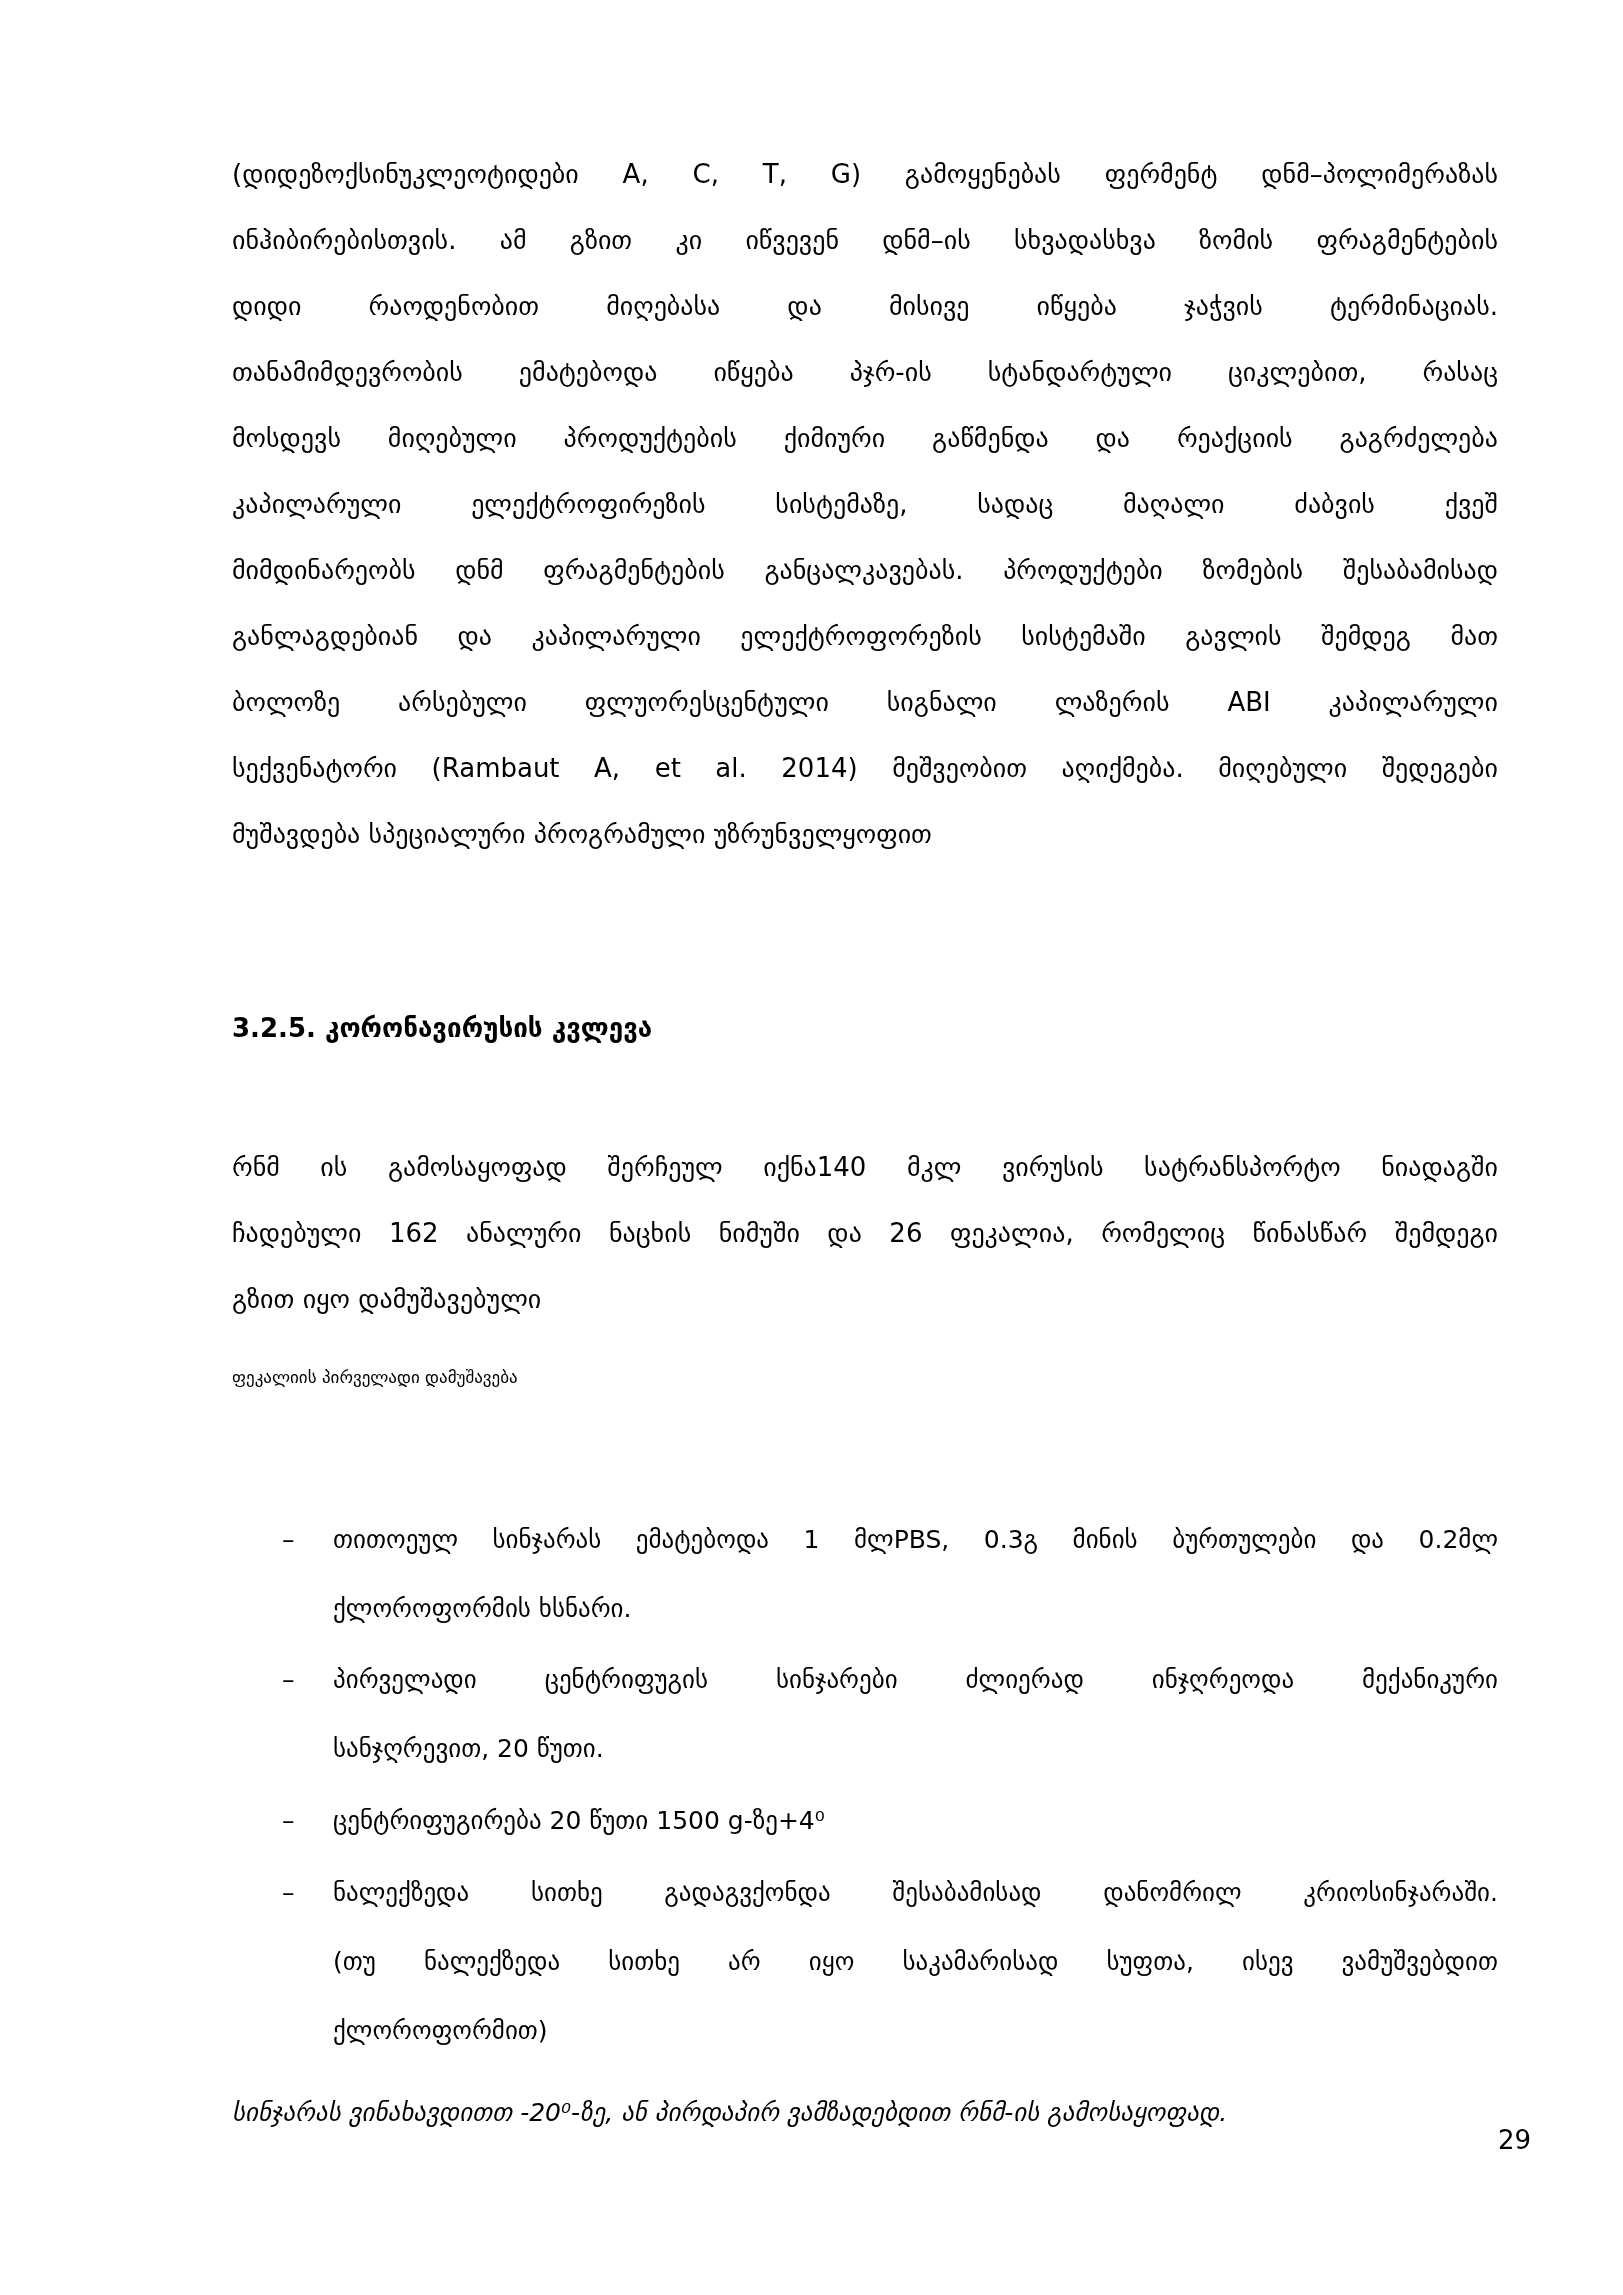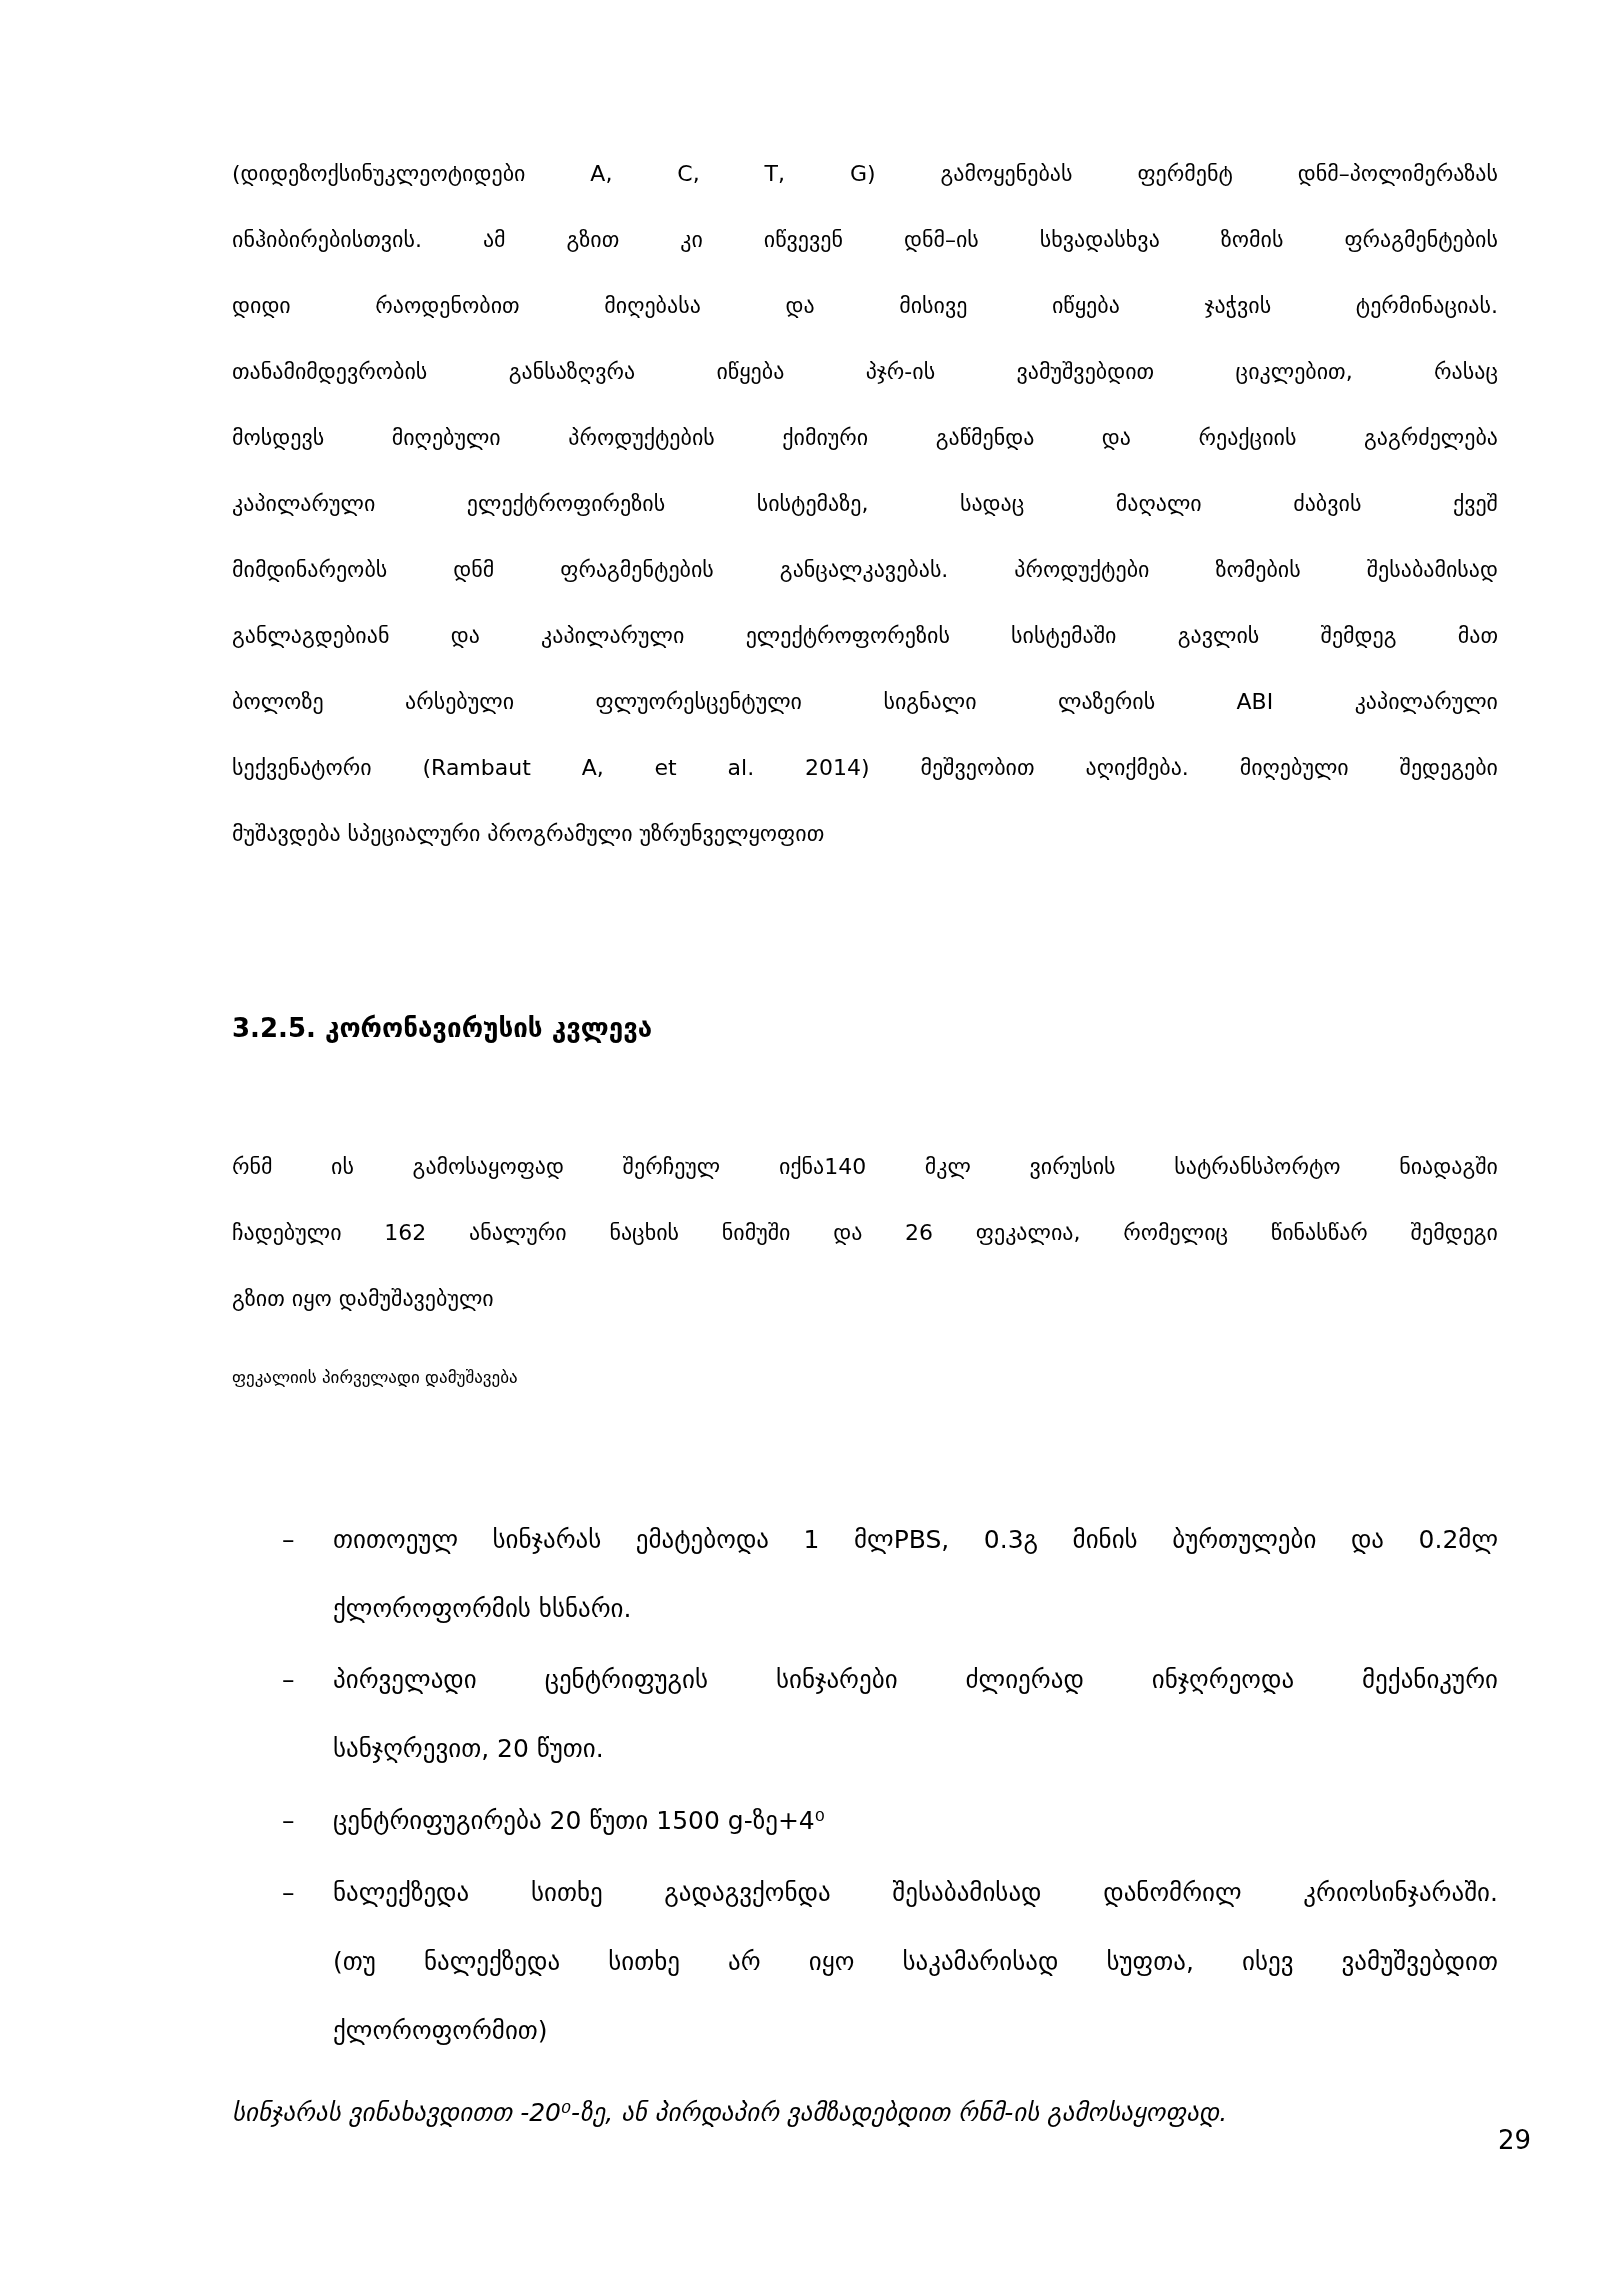--- a/index.html
+++ b/index.html
@@ -8,21 +8,21 @@
     width: 1623px;
     height: 2295px;
     background: #ffffff;
     margin: 0 auto;
     font-family: "DejaVu Sans", sans-serif;
     color: #000000;
     box-sizing: border-box;
     padding: 141px 125px 0 232px;
     overflow: hidden;
   }
-  .body-text { font-size: 22px; line-height: 66px; }
+  .body-text { font-size: 26px; line-height: 66px; }
   .line { width: 100%; white-space: nowrap; }
   .line.just {
     white-space: normal;
     text-align: justify;
     text-align-last: justify;
   }
   .para { margin: 0; }
   .section-heading {
     font-size: 26px;
     font-weight: bold;
@@ -54,21 +54,21 @@
 </style>
 </head>
 <body>
 
 <div class="page">
 
   <div class="para body-text">
       <div class="line just">(დიდეზოქსინუკლეოტიდები A, C, T, G) გამოყენებას ფერმენტ დნმ–პოლიმერაზას</div>
       <div class="line just">ინჰიბირებისთვის. ამ გზით კი იწვევენ დნმ–ის სხვადასხვა ზომის ფრაგმენტების</div>
       <div class="line just">დიდი რაოდენობით მიღებასა და მისივე იწყება ჯაჭვის ტერმინაციას.</div>
-      <div class="line just">თანამიმდევრობის განსაზღვრა იწყება პჯრ-ის ვამუშვებდით ციკლებით, რასაც</div>
+      <div class="line just">თანამიმდევრობის ემატებოდა იწყება პჯრ-ის სტანდარტული ციკლებით, რასაც</div>
       <div class="line just">მოსდევს მიღებული პროდუქტების ქიმიური გაწმენდა და რეაქციის გაგრძელება</div>
       <div class="line just">კაპილარული ელექტროფირეზის სისტემაზე, სადაც მაღალი ძაბვის ქვეშ</div>
       <div class="line just">მიმდინარეობს დნმ ფრაგმენტების განცალკავებას. პროდუქტები ზომების შესაბამისად</div>
       <div class="line just">განლაგდებიან და კაპილარული ელექტროფორეზის სისტემაში გავლის შემდეგ მათ</div>
       <div class="line just">ბოლოზე არსებული ფლუორესცენტული სიგნალი ლაზერის ABI კაპილარული</div>
       <div class="line just">სექვენატორი (Rambaut A, et al. 2014) მეშვეობით აღიქმება. მიღებული შედეგები</div>
       <div class="line">მუშავდება სპეციალური პროგრამული უზრუნველყოფით</div>
     </div>
 
   <div class="section-heading">3.2.5. კორონავირუსის კვლევა</div>

